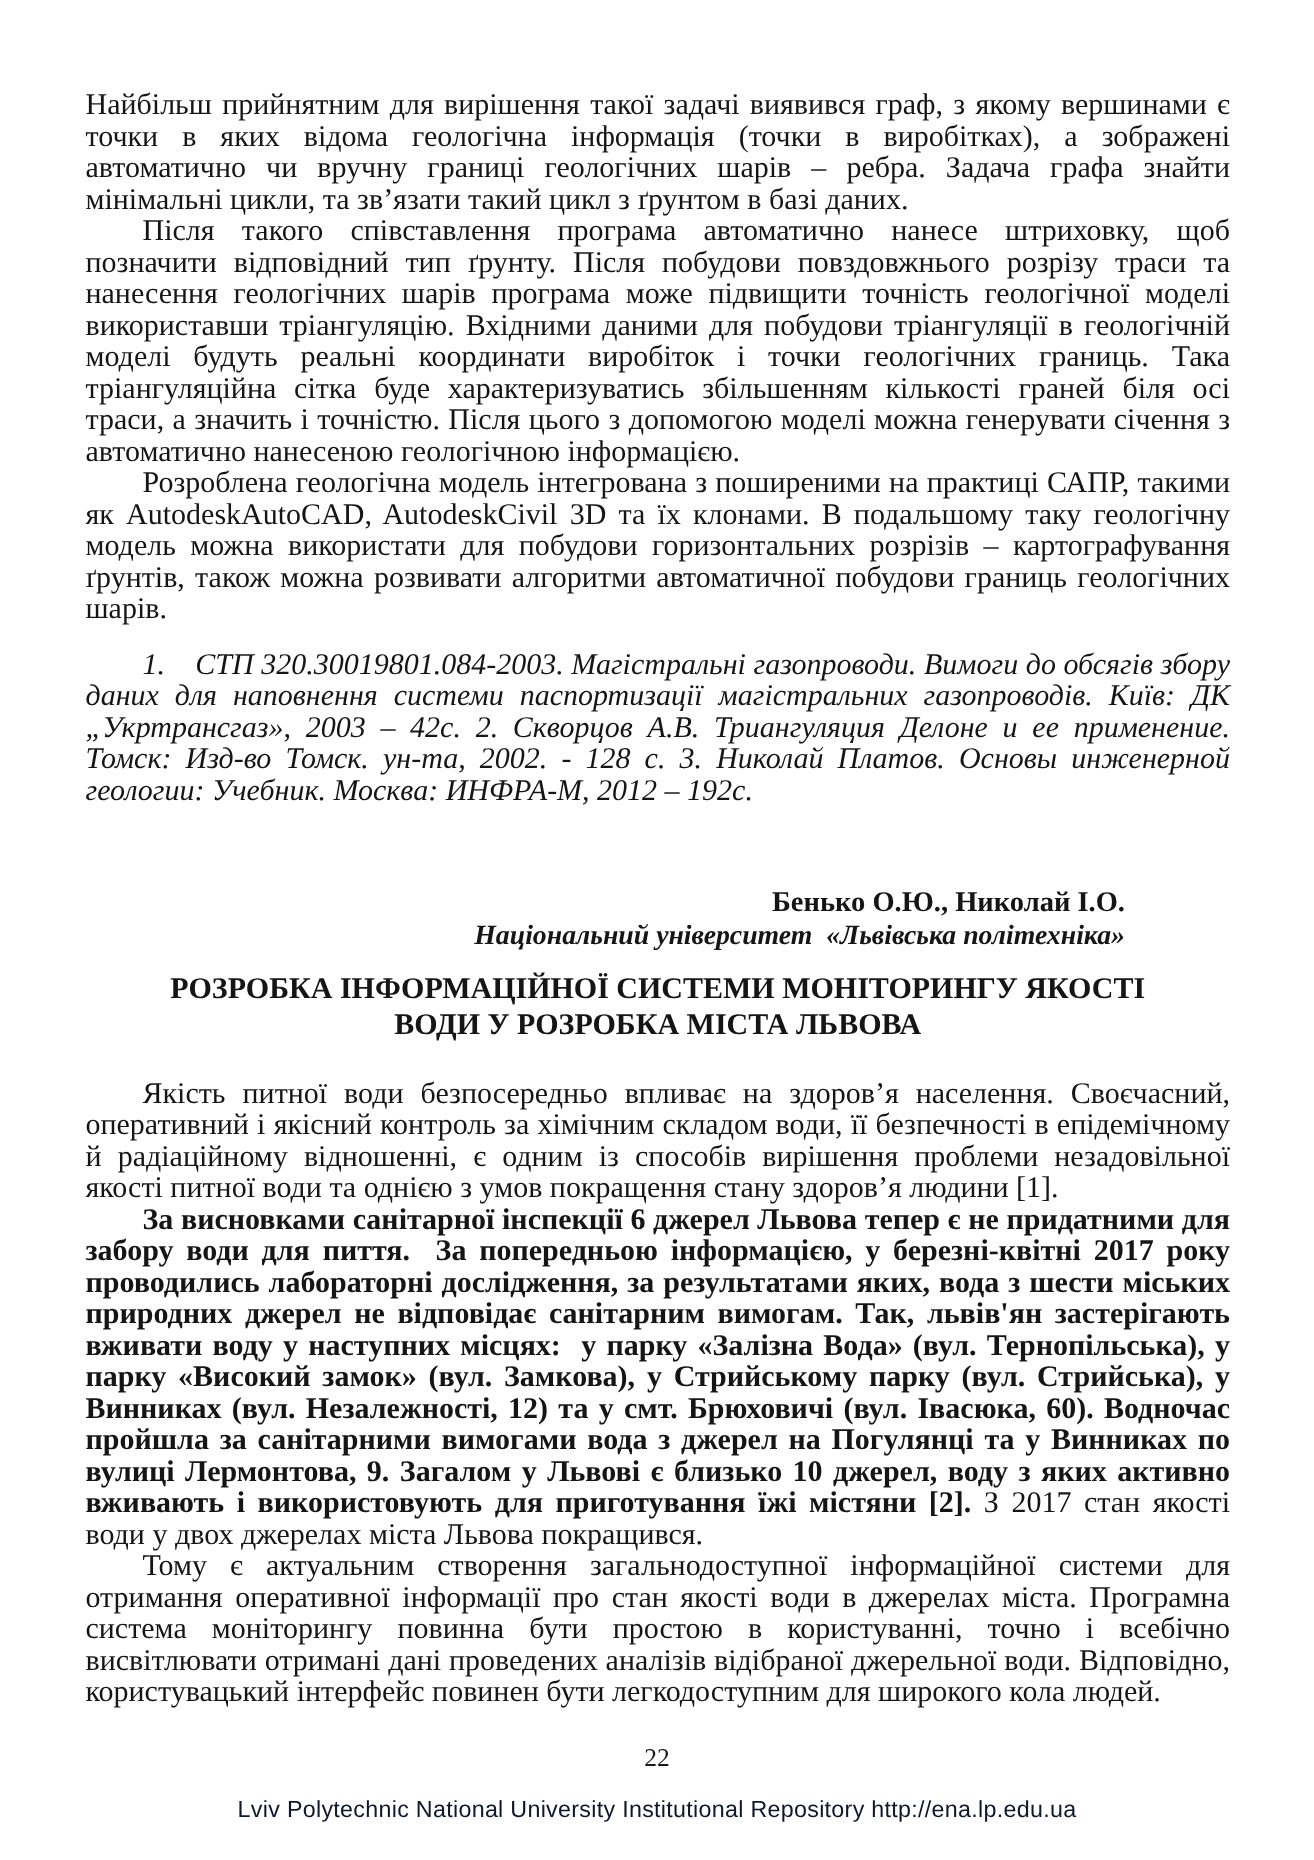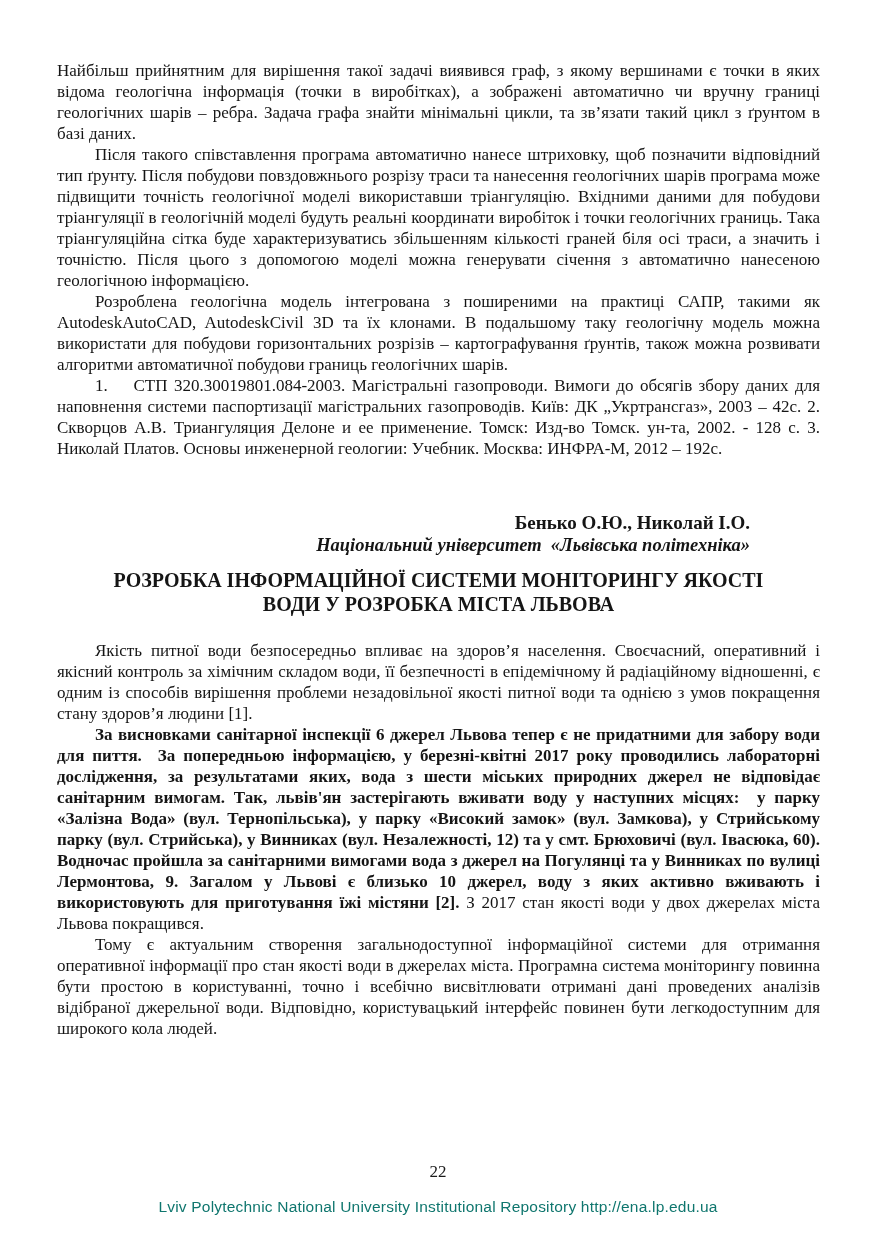--- a/index.html
+++ b/index.html
@@ -13,27 +13,29 @@
     overflow: hidden;
   }
   .content {
     position: absolute;
     left: 57px;
     top: 60px;
     width: 763px;
   }
   .para {
     margin: 0;
-    font-size: 17px;
+    font-size: 20px;
     line-height: 21px;
     text-align: justify;
     text-indent: 38px;
   }
   .para.no-indent { text-indent: 0; }
   .refs {
+    margin-top: 16px;
+    font-style: italic;
   }
   .byline {
     margin-top: 52px;
     text-align: right;
     padding-right: 70px;
     font-weight: bold;
   }
   .byline .authors {
     display: block;
     font-size: 19px;
@@ -68,21 +70,21 @@
   }
   .footer {
     position: absolute;
     left: 0;
     top: 1198px;
     width: 876px;
     text-align: center;
     font-family: "Liberation Sans", sans-serif;
     font-size: 15.5px;
     letter-spacing: 0.2px;
-    color: #0f766e;
+    color: #0f172a;
   }
 </style>
 </head>
 <body>
 
 <div class="page">
   <div class="content">
 
     <p class="para no-indent">Найбільш прийнятним для вирішення такої задачі виявився граф, з якому вершинами є точки в яких відома геологічна інформація (точки в виробітках), а зображені автоматично чи вручну границі геологічних шарів – ребра. Задача графа знайти мінімальні цикли, та зв’язати такий цикл з ґрунтом в базі даних.</p>
 

